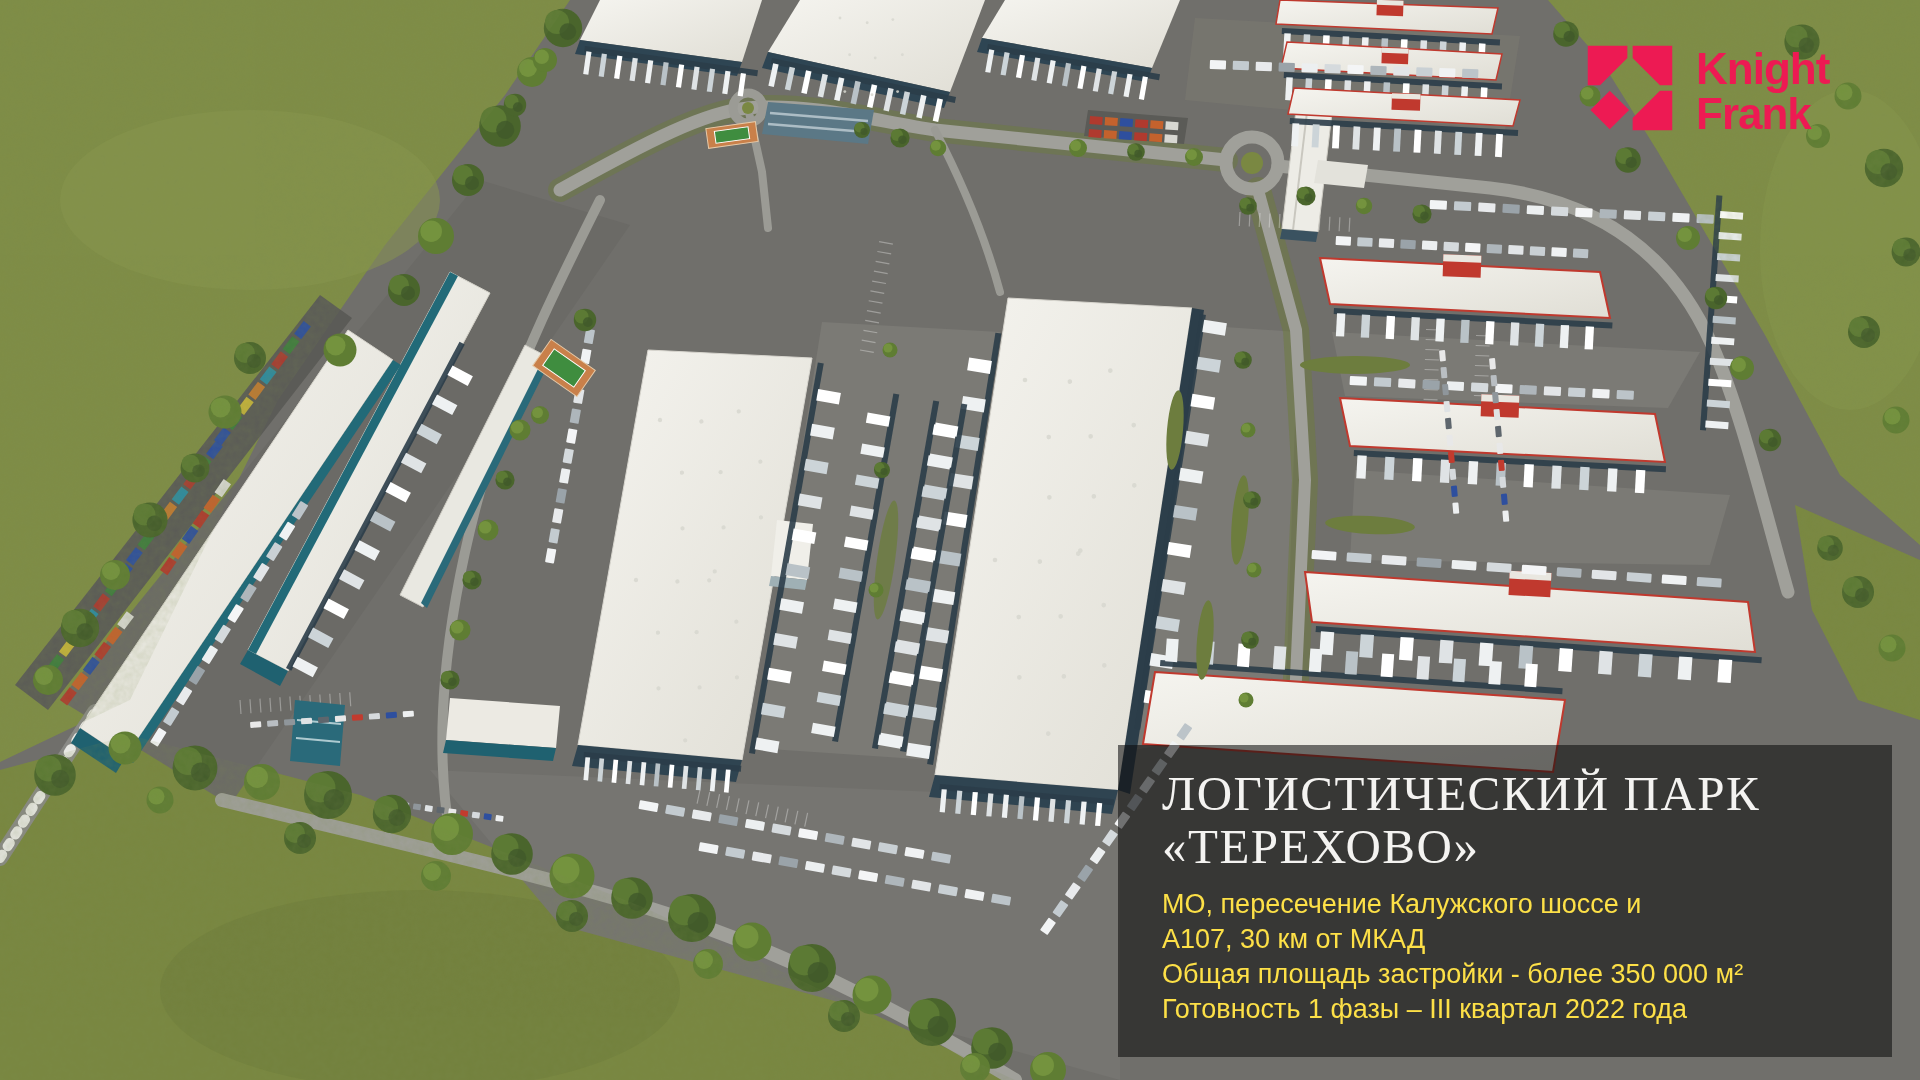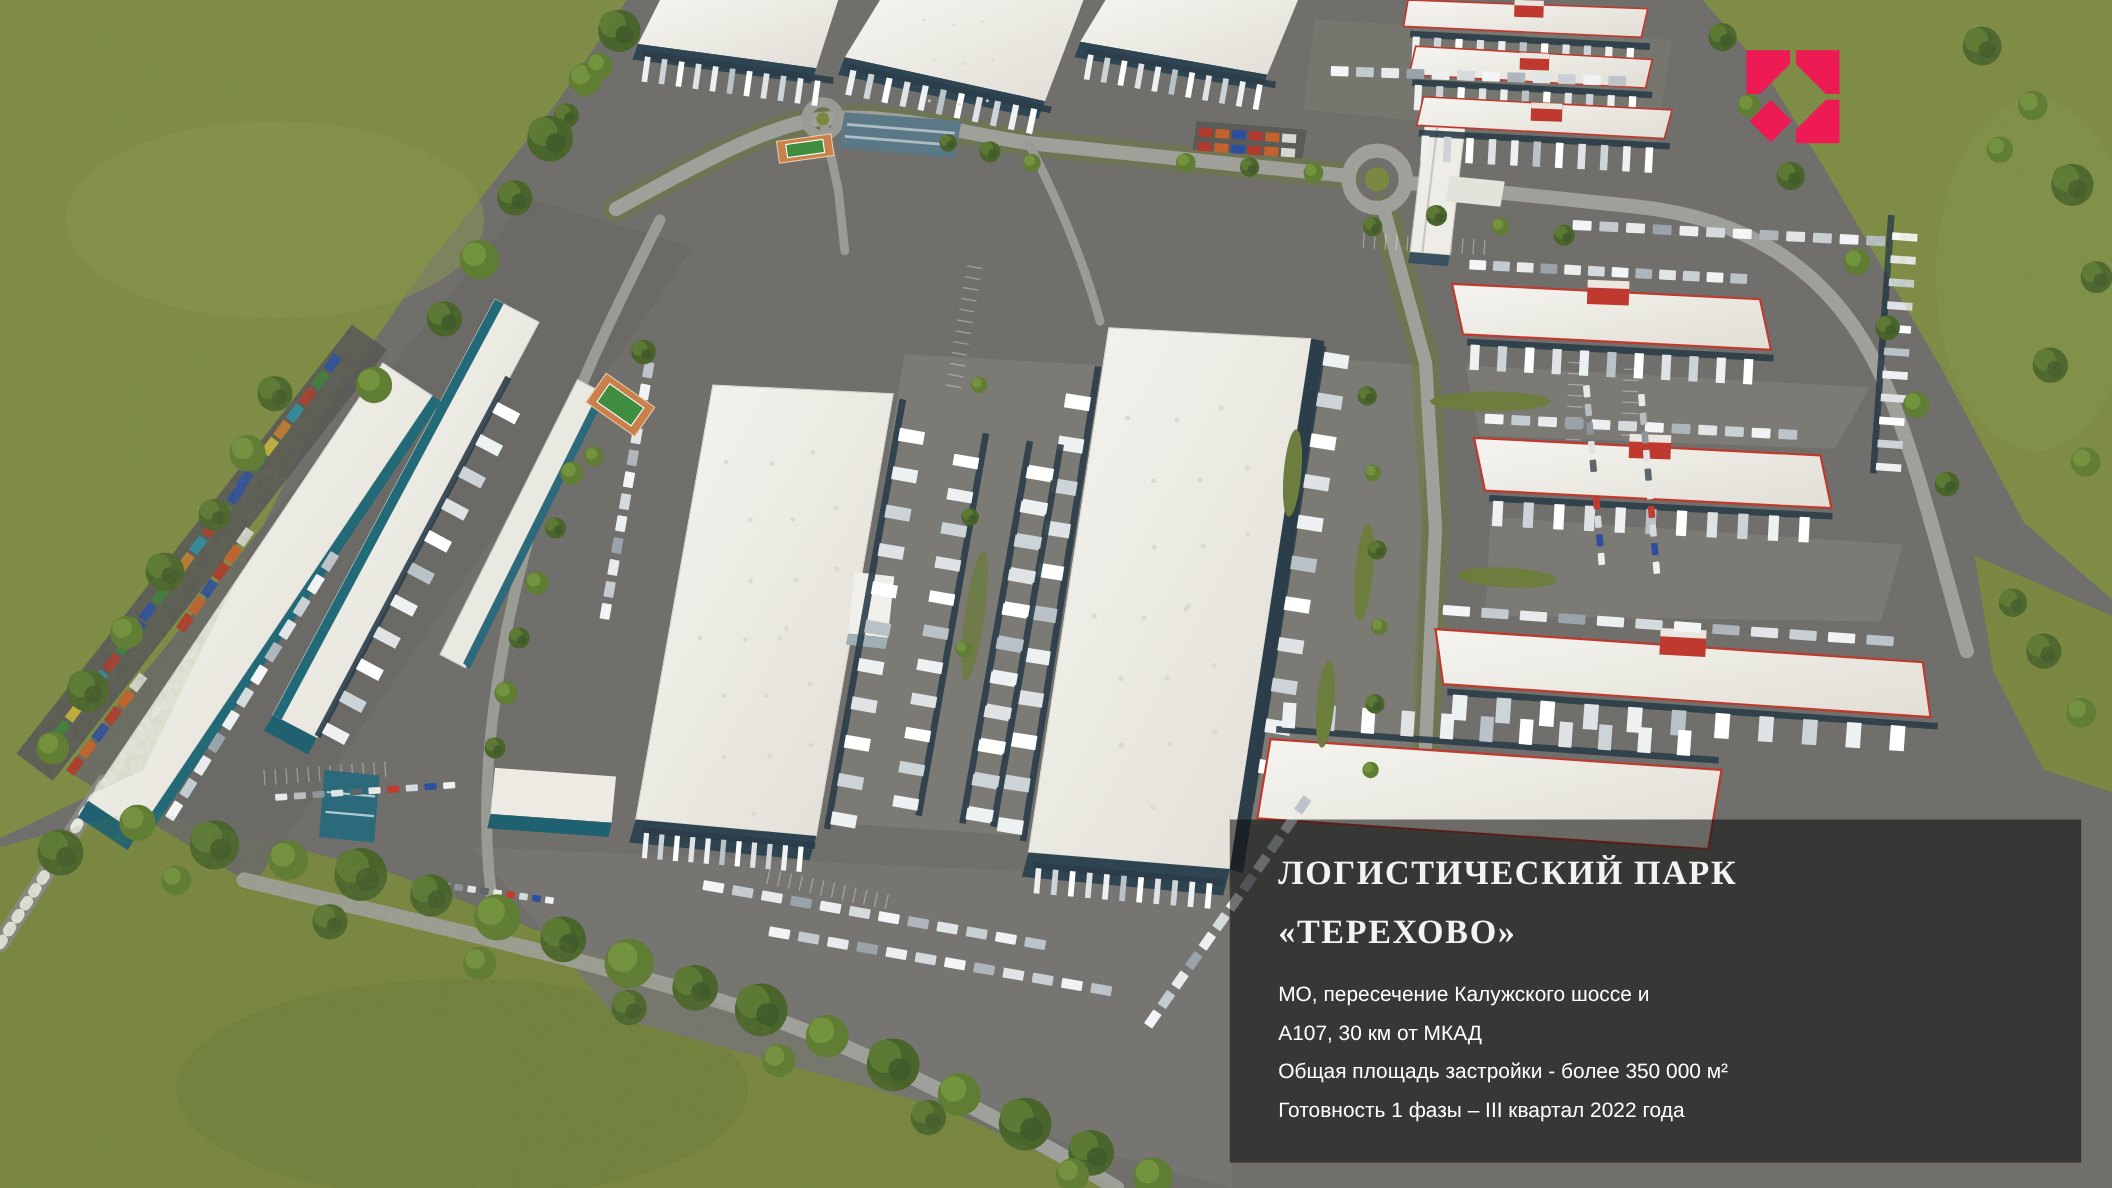--- a/index.html
+++ b/index.html
@@ -11,23 +11,23 @@
   #logo{position:absolute;left:1586px;top:44px;display:flex;align-items:flex-start;}
   #logo .mark{width:88px;height:88px;display:block;}
   #logo .words{margin-left:22px;font-weight:bold;font-size:44px;line-height:45px;
                letter-spacing:-1px;margin-top:2px;}
 
   
   #panel{position:absolute;left:1118px;top:745px;width:774px;height:312px;
          box-sizing:border-box;background:rgba(12,12,12,0.57);
          padding:22px 30px 0 44px;color:#fff;}
   #panel .title{font-family:"Liberation Serif","DejaVu Serif",serif;
-        font-weight:700;font-size:31px;line-height:53px;letter-spacing:1.5px;
+        font-weight:400;font-size:49px;line-height:53px;letter-spacing:1.5px;
         color:#f4f3f1;}
-  #panel .details{margin-top:14px;font-size:19px;line-height:35px;color:#ffffff;}
+  #panel .details{margin-top:14px;font-size:27px;line-height:35px;color:#fde047;}
   #panel .details div{white-space:nowrap;}
 </style>
 </head>
 <body>
 
 <div id="stage">
 
 <svg id="scene" viewBox="0 0 1920 1080" xmlns="http://www.w3.org/2000/svg">
   <defs>
     <linearGradient id="roofG" x1="0" y1="0" x2="1" y2="1">
@@ -425,20 +425,24 @@
 
 <div id="logo">
   <svg class="mark" viewBox="0 0 100 100">
     <g fill="#ed1a53">
       <path d="M2,2 L47,2 L47,16 L16,47 L2,47 Z"></path>
       <path d="M53,2 L98,2 L98,47 L84,47 L53,16 Z"></path>
       <path d="M27,53 L49,75 L27,97 L5,75 Z"></path>
       <path d="M84,53 L98,53 L98,98 L53,98 L53,84 Z"></path>
     </g>
   </svg>
+  <div class="words" style="color:#ed1a53;">
+    <div>Knight</div>
+    <div>Frank</div>
+  </div>
 </div>
 
 <div id="panel">
   <div class="title">
     <div>ЛОГИСТИЧЕСКИЙ ПАРК</div>
     <div>«ТЕРЕХОВО»</div>
   </div>
   <div class="details">
     <div>МО, пересечение Калужского шоссе и</div>
     <div>А107, 30 км от МКАД</div>

